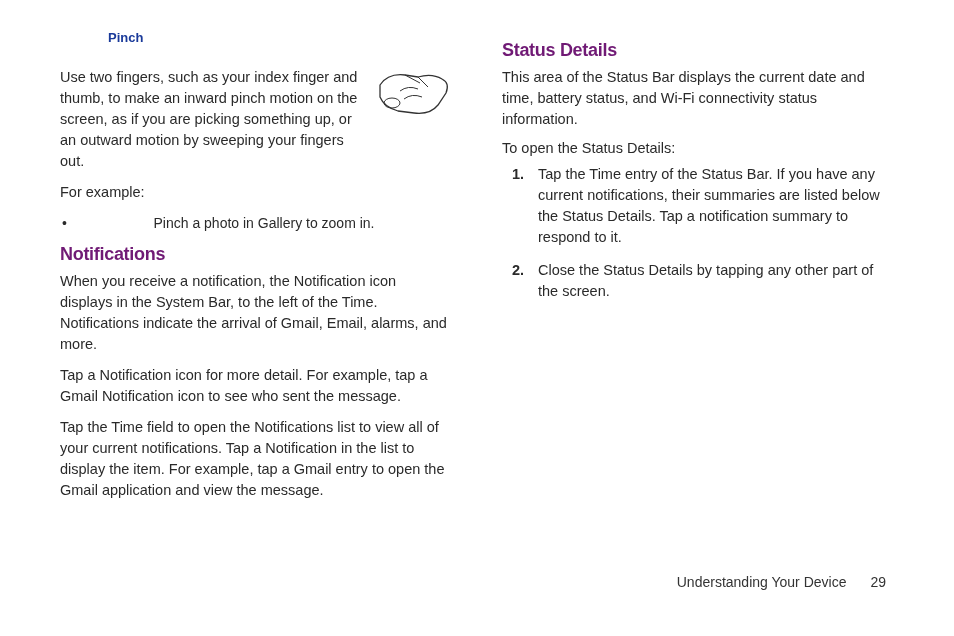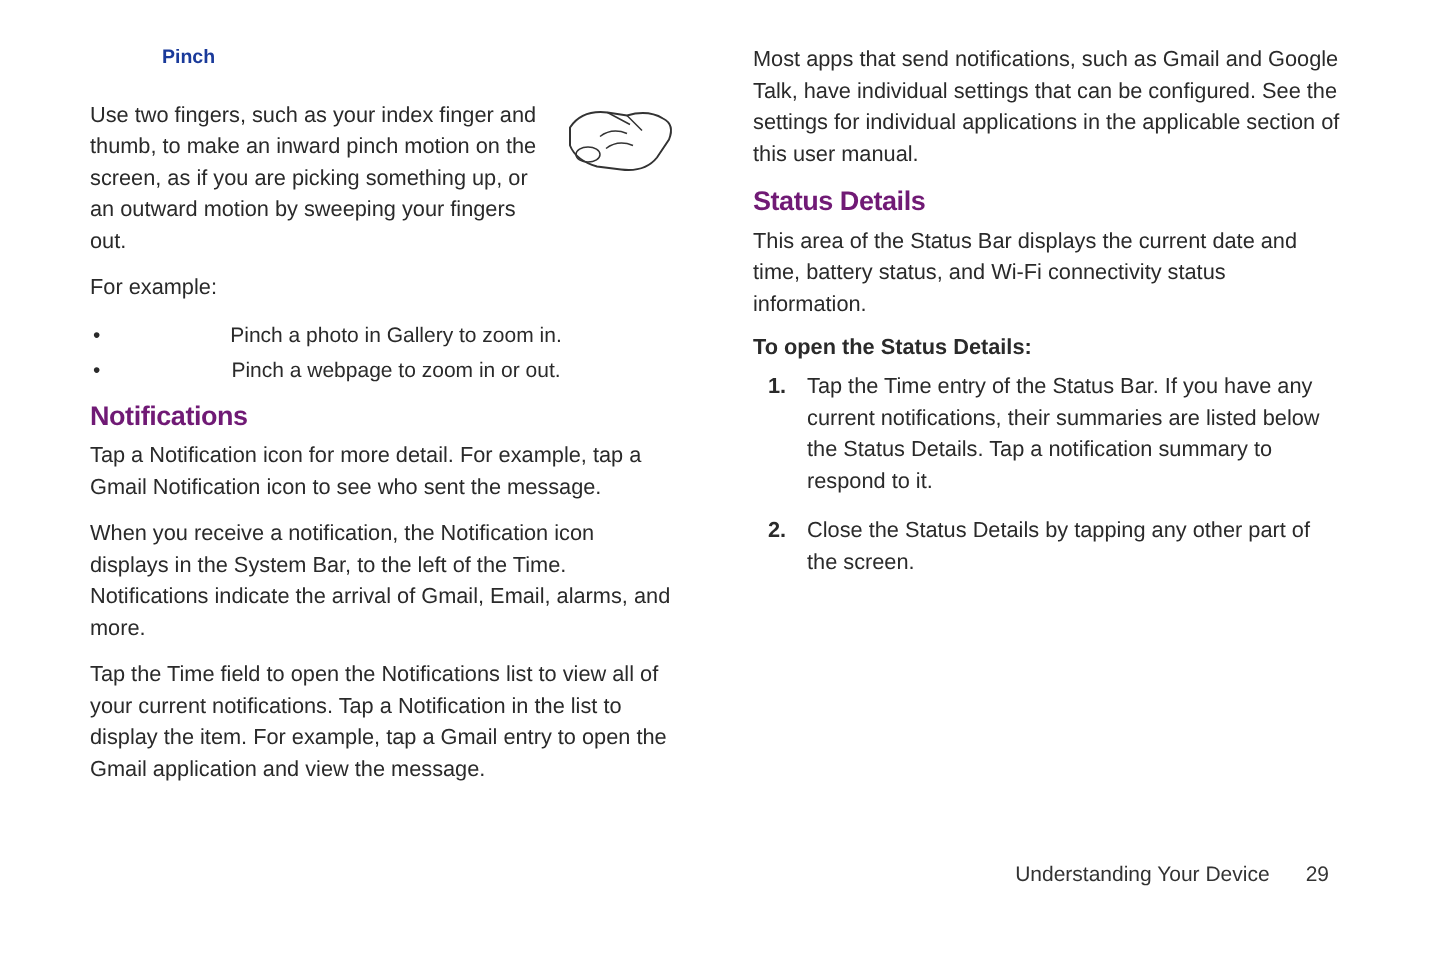--- a/index.html
+++ b/index.html
@@ -71,21 +71,21 @@
       font-stretch: condensed;
       margin-bottom: 2px;
     }
     .bullet-list li::before {
       content: "•";
       position: absolute;
       left: 2px;
       font-size: 14px;
     }
     .bold-label {
-      font-weight: bold;
+      font-weight: normal;
       font-size: 14.5px;
       color: #2a2a2a;
       margin-bottom: 8px;
       font-family: "Arial Narrow", Arial, sans-serif;
       font-stretch: condensed;
     }
     .num-list {
       list-style: none;
       counter-reset: step;
     }
@@ -140,31 +140,29 @@
           <ellipse cx="22" cy="48" rx="8" ry="5" fill="none" stroke="#333" stroke-width="1"></ellipse>
           <path d="M 30 36 Q 38 30 48 34 M 34 44 Q 42 38 52 42" fill="none" stroke="#333" stroke-width="1"></path>
         </svg>
       </div>
     </div>
 
     <p class="body-text">For example:</p>
 
     <ul class="bullet-list">
       <li>Pinch a photo in Gallery to zoom in.</li>
-      <li>Pinch a webpage to zoom in or out.</li>
     </ul>
 
     <div class="heading">Notifications</div>
+    <p class="body-text">When you receive a notification, the Notification icon displays in the System Bar, to the left of the Time. Notifications indicate the arrival of Gmail, Email, alarms, and more.</p>
     <p class="body-text">Tap a Notification icon for more detail. For example, tap a Gmail Notification icon to see who sent the message.</p>
-    <p class="body-text">When you receive a notification, the Notification icon displays in the System Bar, to the left of the Time. Notifications indicate the arrival of Gmail, Email, alarms, and more.</p>
     <p class="body-text">Tap the Time field to open the Notifications list to view all of your current notifications. Tap a Notification in the list to display the item. For example, tap a Gmail entry to open the Gmail application and view the message.</p>
   </div>
 
   <div class="col">
-    <p class="body-text">Most apps that send notifications, such as Gmail and Google Talk, have individual settings that can be configured. See the settings for individual applications in the applicable section of this user manual.</p>
 
     <div class="heading">Status Details</div>
     <p class="body-text">This area of the Status Bar displays the current date and time, battery status, and Wi-Fi connectivity status information.</p>
     <p class="bold-label">To open the Status Details:</p>
 
     <ol class="num-list">
       <li>Tap the Time entry of the Status Bar. If you have any current notifications, their summaries are listed below the Status Details. Tap a notification summary to respond to it.</li>
       <li>Close the Status Details by tapping any other part of the screen.</li>
     </ol>
   </div>

